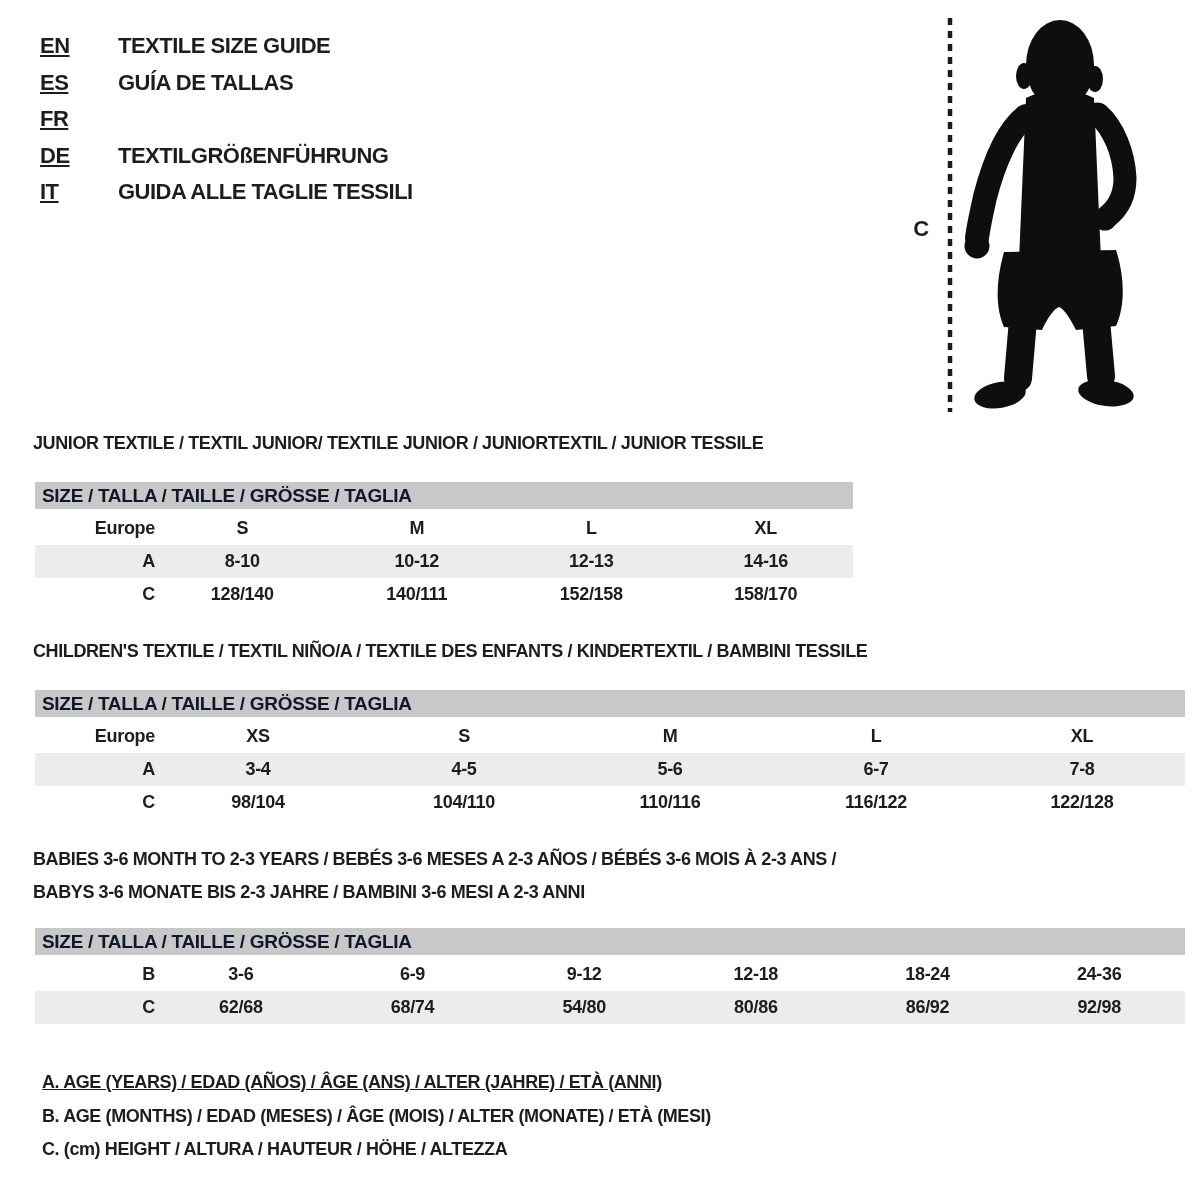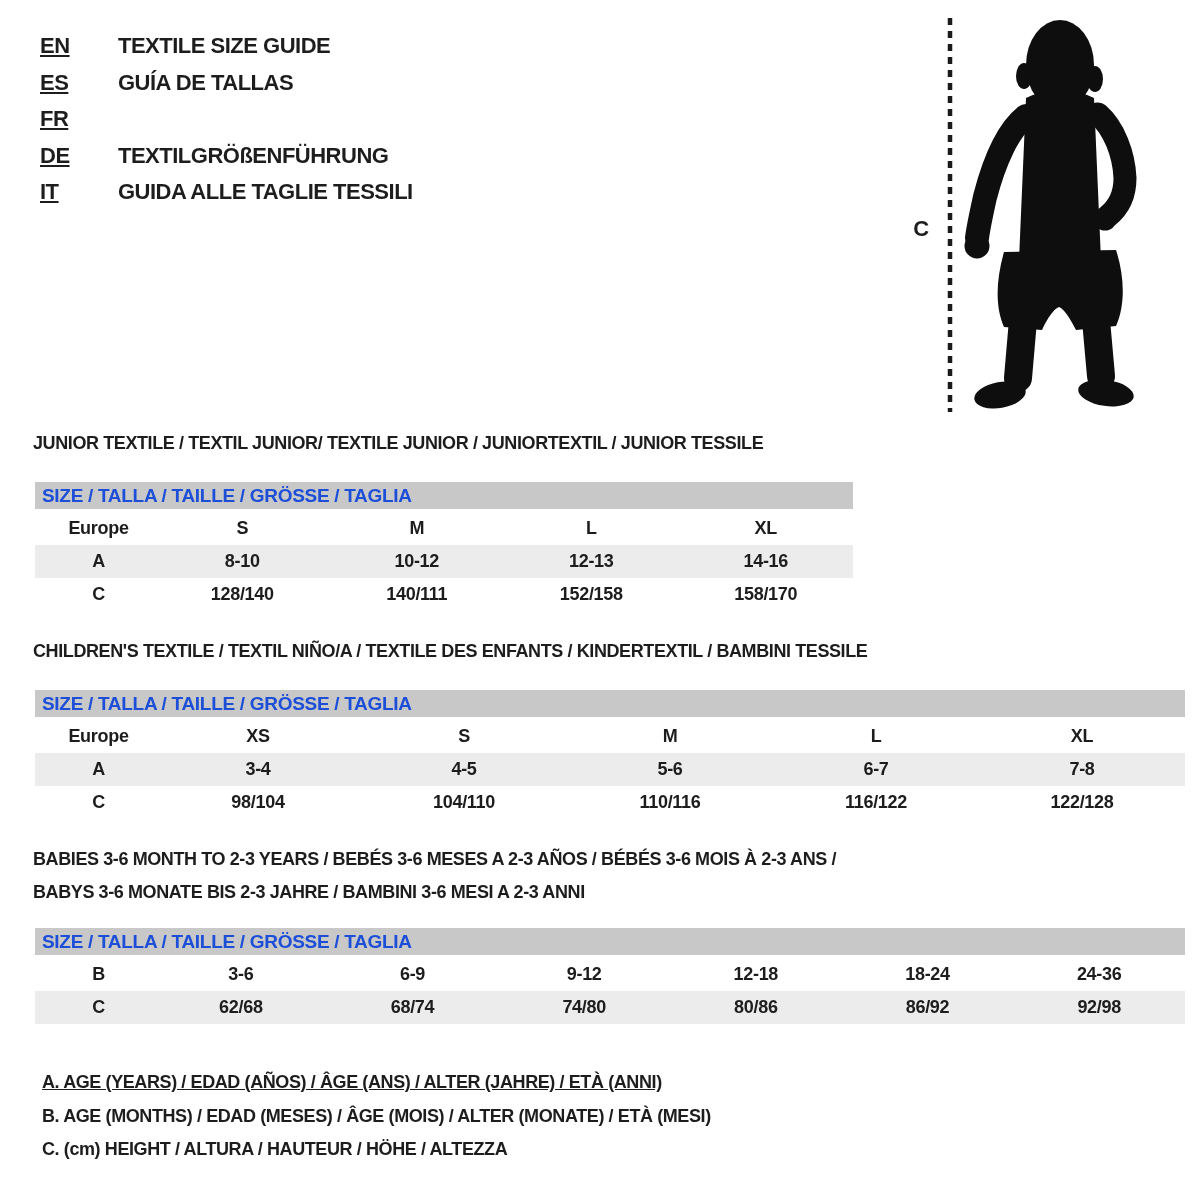--- a/index.html
+++ b/index.html
@@ -24,37 +24,37 @@
 
   
   .sec-title { position:absolute; left:33px; font-size:18px; letter-spacing:-0.4px; white-space:nowrap; }
   .sec-title-junior   { top:433px; }
   .sec-title-children { top:641px; }
   .sec-title-babies1  { top:849px; }
   .sec-title-babies2  { top:882px; }
 
   .size-bar {
     position:absolute; left:35px; height:27px; line-height:27px;
-    background:#c8c8c8; color:#1d4ed8;
+    background:#c8c8c8; color:#0f172a;
     font-size:19px; padding-left:7px; letter-spacing:-0.3px;
   }
   .size-bar-junior   { top:482px; width:818px; }
   .size-bar-children { top:690px; width:1150px; }
   .size-bar-babies   { top:928px; width:1150px; }
 
   .tbl { position:absolute; left:35px; }
   .tbl-junior   { top:512px; width:818px; }
   .tbl-children { top:720px; width:1150px; }
   .tbl-babies   { top:958px; width:1150px; }
 
   .row { display:grid; height:33px; align-items:center; font-size:18px; }
   .tbl-junior   .row { grid-template-columns:120px repeat(4,1fr); }
   .tbl-children .row { grid-template-columns:120px repeat(5,1fr); }
   .tbl-babies   .row { grid-template-columns:120px repeat(6,1fr); }
-  .row .lbl { padding-left:7px; text-align:center; }
+  .row .lbl { padding-left:7px; text-align:right; }
   .row .val { text-align:center; }
   .row.shaded { background:#ececec; }
 
   
   .legend-line { position:absolute; left:42px; font-size:18px; letter-spacing:-0.4px; white-space:nowrap; }
   .legend-a { top:1072px;text-decoration:underline; }
   .legend-b { top:1106px; }
   .legend-c { top:1139px; }
 </style>
 </head>
@@ -167,21 +167,21 @@
     <span class="val">6-9</span>
     <span class="val">9-12</span>
     <span class="val">12-18</span>
     <span class="val">18-24</span>
     <span class="val">24-36</span>
   </div>
   <div class="row shaded">
     <span class="lbl">C</span>
     <span class="val">62/68</span>
     <span class="val">68/74</span>
-    <span class="val">74/80</span>
+    <span class="val">54/80</span>
     <span class="val">80/86</span>
     <span class="val">86/92</span>
     <span class="val">92/98</span>
   </div>
 </div>
 
 <div class="legend-line legend-a">A. AGE (YEARS) / EDAD (AÑOS) / ÂGE (ANS) / ALTER (JAHRE) / ETÀ (ANNI)</div>
 <div class="legend-line legend-b">B. AGE (MONTHS) / EDAD (MESES) / ÂGE (MOIS) / ALTER (MONATE) / ETÀ (MESI)</div>
 <div class="legend-line legend-c">C. (cm) HEIGHT / ALTURA / HAUTEUR / HÖHE / ALTEZZA</div>
 

